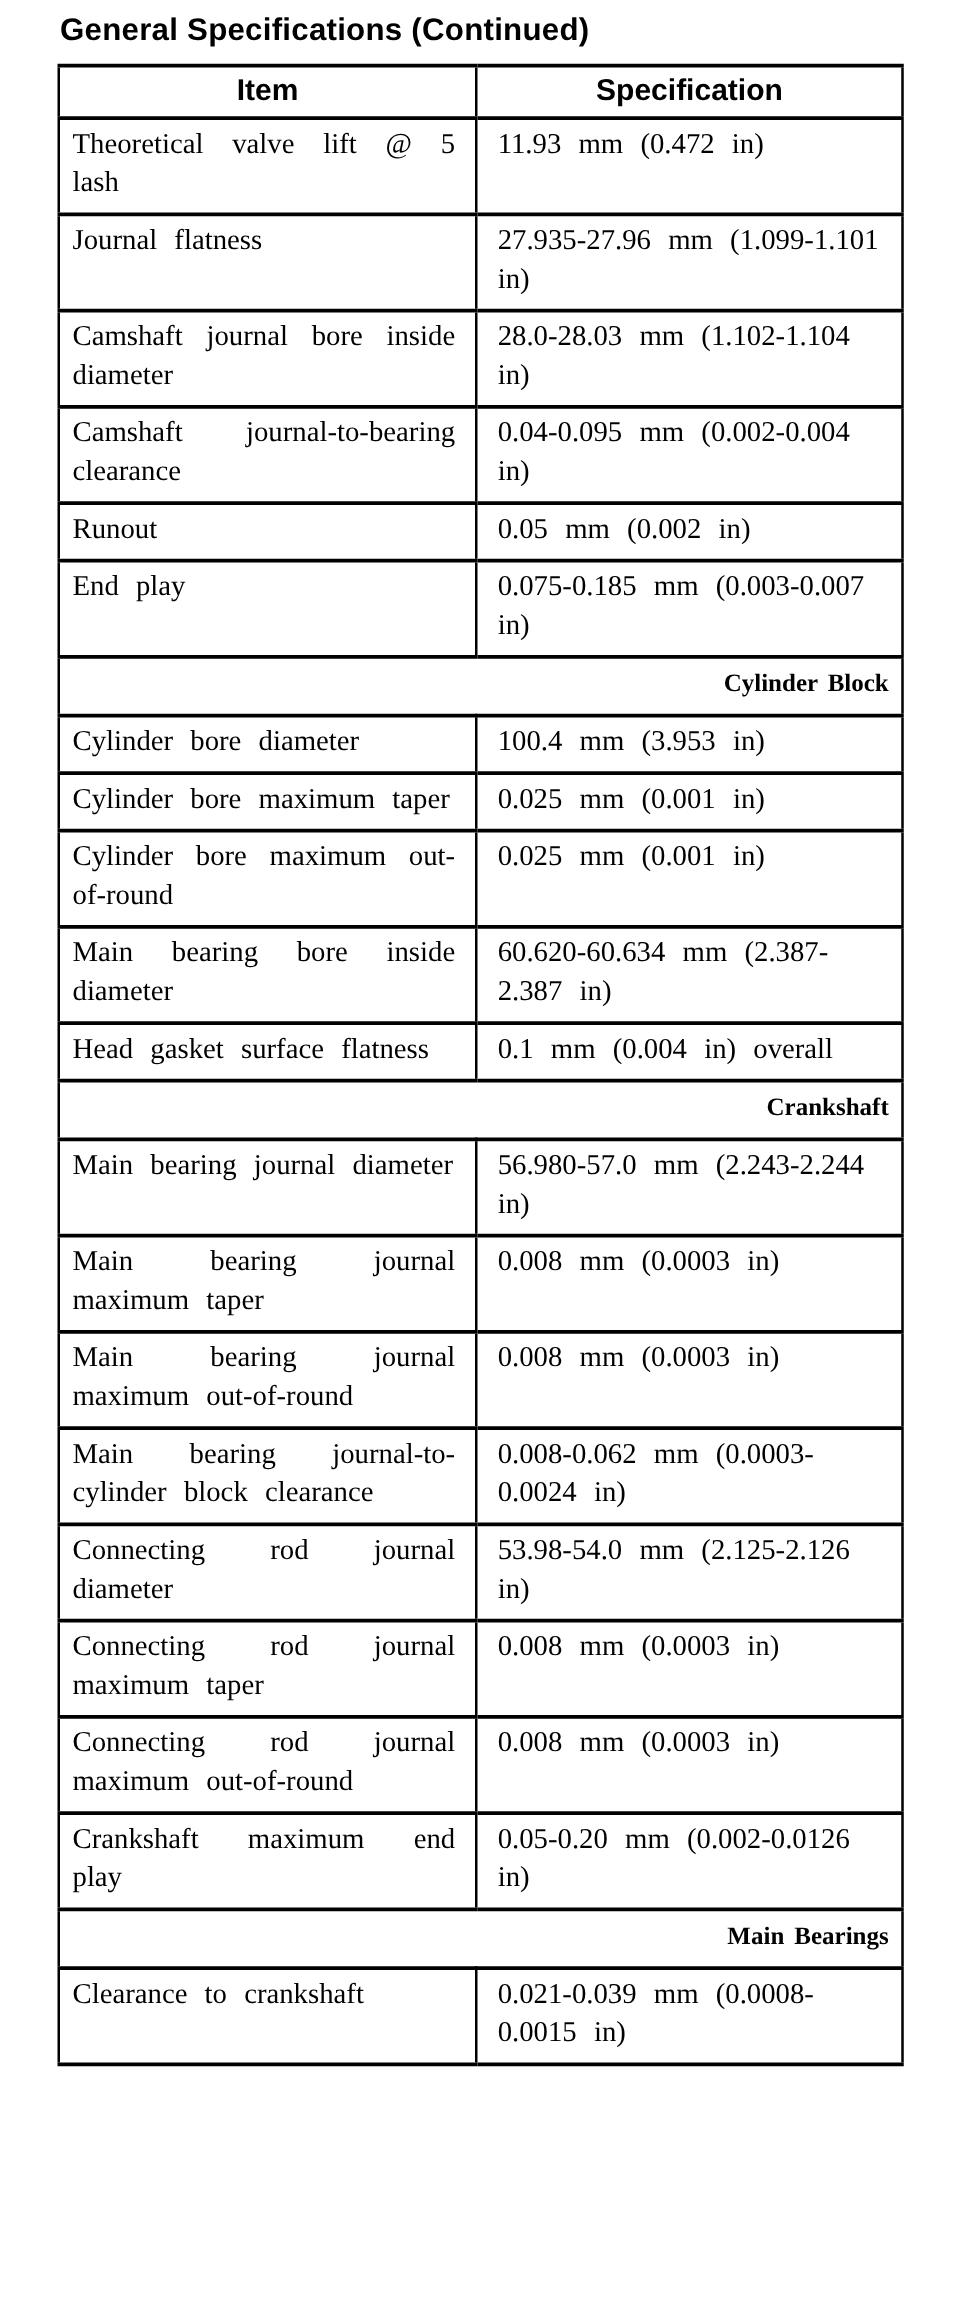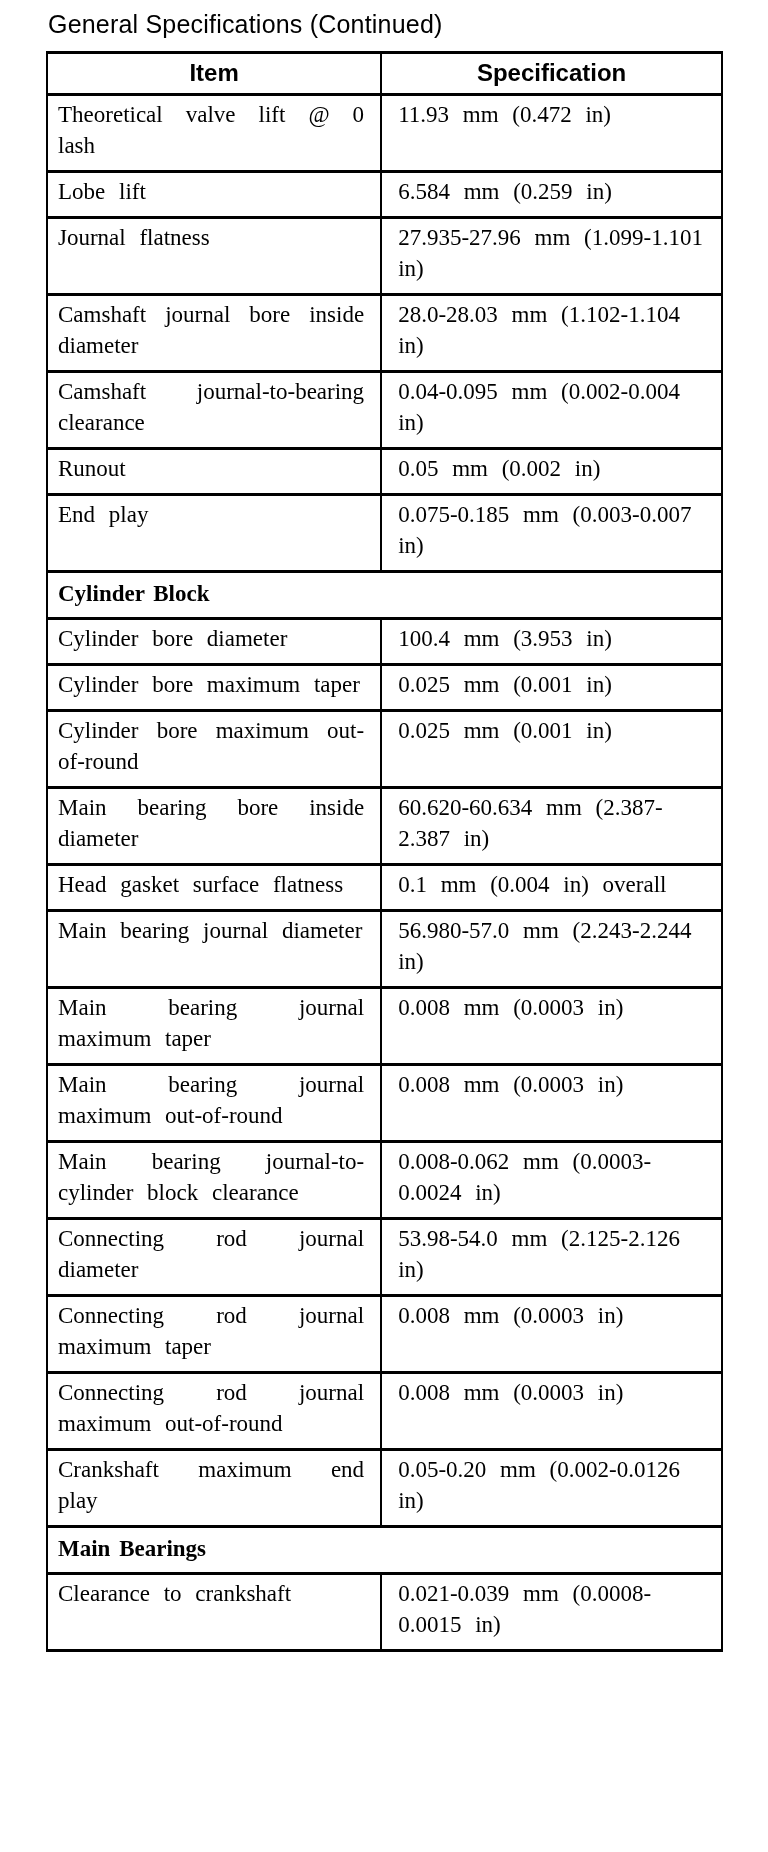--- a/index.html
+++ b/index.html
@@ -10,21 +10,21 @@
     overflow: hidden;
     font-family: "Liberation Serif", serif;
     color: #000;
     background: #fff;
   }
   .page {
     padding: 8px 45px 0 46px;
   }
   .doc-title {
     font-family: "Liberation Sans", sans-serif;
-    font-weight: normal;
+    font-weight: bold;
     font-size: 25px;
     letter-spacing: 0.2px;
     margin: 2px 0 12px 2px;
     color: #000;
   }
   table.spec-table {
     border-collapse: collapse;
     width: 100%;
     table-layout: fixed;
     background: #fff;
@@ -55,23 +55,23 @@
     text-align: justify;
     padding-right: 16px;
   }
   td.spec-cell {
     text-align: left;
     padding-left: 16px;
     padding-right: 16px;
   }
   td.section-cell {
     font-weight: bold;
-    font-size: 23px;
+    font-size: 20px;
     word-spacing: 3px;
-    text-align: left;
+    text-align: right;
     padding: 5px 10px 8px;
   }
 </style>
 </head>
 <body>
 
 <div class="page">
   <h1 class="doc-title">General Specifications (Continued)</h1>
 
   <table class="spec-table">
@@ -80,26 +80,22 @@
       <col class="c-spec">
     </colgroup>
     <thead>
       <tr>
         <th>Item</th>
         <th>Specification</th>
       </tr>
     </thead>
     <tbody>
         <tr>
-          <td class="item-cell">Theoretical valve lift @ 0 lash</td>
+          <td class="item-cell">Theoretical valve lift @ 5 lash</td>
           <td class="spec-cell">11.93 mm (0.472 in)</td>
-        </tr>
-        <tr>
-          <td class="item-cell">Lobe lift</td>
-          <td class="spec-cell">6.584 mm (0.259 in)</td>
         </tr>
         <tr>
           <td class="item-cell">Journal flatness</td>
           <td class="spec-cell">27.935-27.96 mm (1.099-1.101 in)</td>
         </tr>
         <tr>
           <td class="item-cell">Camshaft journal bore inside diameter</td>
           <td class="spec-cell">28.0-28.03 mm (1.102-1.104 in)</td>
         </tr>
         <tr>
@@ -131,20 +127,23 @@
         </tr>
         <tr>
           <td class="item-cell">Main bearing bore inside diameter</td>
           <td class="spec-cell">60.620-60.634 mm (2.387-2.387 in)</td>
         </tr>
         <tr>
           <td class="item-cell">Head gasket surface flatness</td>
           <td class="spec-cell">0.1 mm (0.004 in) overall</td>
         </tr>
         <tr>
+          <td colspan="2" class="section-cell">Crankshaft</td>
+        </tr>
+        <tr>
           <td class="item-cell">Main bearing journal diameter</td>
           <td class="spec-cell">56.980-57.0 mm (2.243-2.244 in)</td>
         </tr>
         <tr>
           <td class="item-cell">Main bearing journal maximum taper</td>
           <td class="spec-cell">0.008 mm (0.0003 in)</td>
         </tr>
         <tr>
           <td class="item-cell">Main bearing journal maximum out-of-round</td>
           <td class="spec-cell">0.008 mm (0.0003 in)</td>

